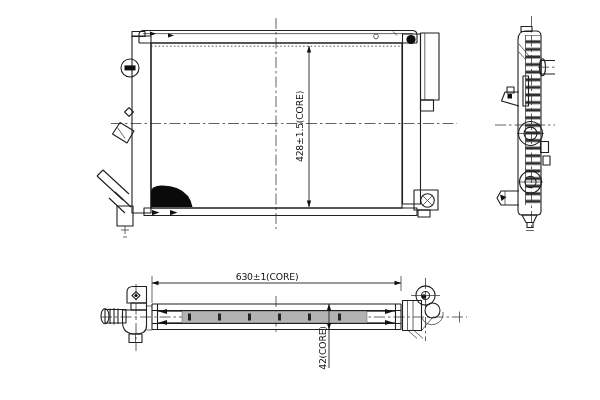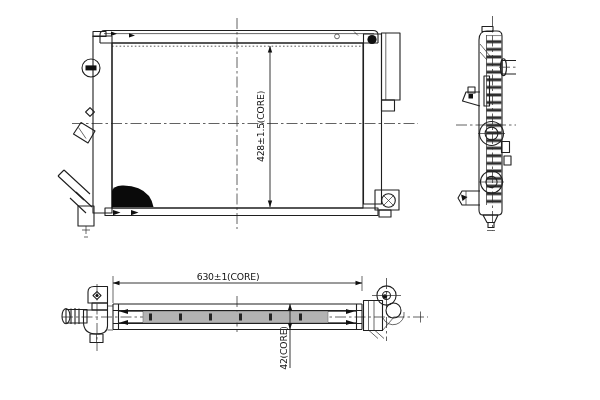--- a/index.html
+++ b/index.html
@@ -1,16 +1,16 @@
 <!DOCTYPE html>
 <html><head>
 <meta charset="utf-8">
 <style>
   html,body{margin:0;padding:0;background:#ffffff;}
-  #stage{position:relative;width:516px;height:400px;background:#ffffff;overflow:hidden;}
+  #stage{position:relative;width:516px;height:400px;background:#ffffff;overflow:hidden;padding-left:39px;}
   svg{display:block;}
   .ln{fill:none;stroke:#1f1f1f;stroke-width:1.1;stroke-linejoin:round;stroke-linecap:butt;}
   .thin{fill:none;stroke:#2a2a2a;stroke-width:0.7;}
   .cl{fill:none;stroke:#3a3a3a;stroke-width:0.8;stroke-dasharray:11 3 2.5 3;}
   .dot{fill:none;stroke:#4a4a4a;stroke-width:0.9;stroke-dasharray:1.6 2.2;}
   .solid{fill:#101010;stroke:none;}
   .dim{fill:none;stroke:#1f1f1f;stroke-width:0.9;}
   text.dimtxt{font-family:"DejaVu Sans","Liberation Sans",sans-serif;font-size:9.3px;fill:#111;letter-spacing:-0.2px;}
 </style>
 </head>

